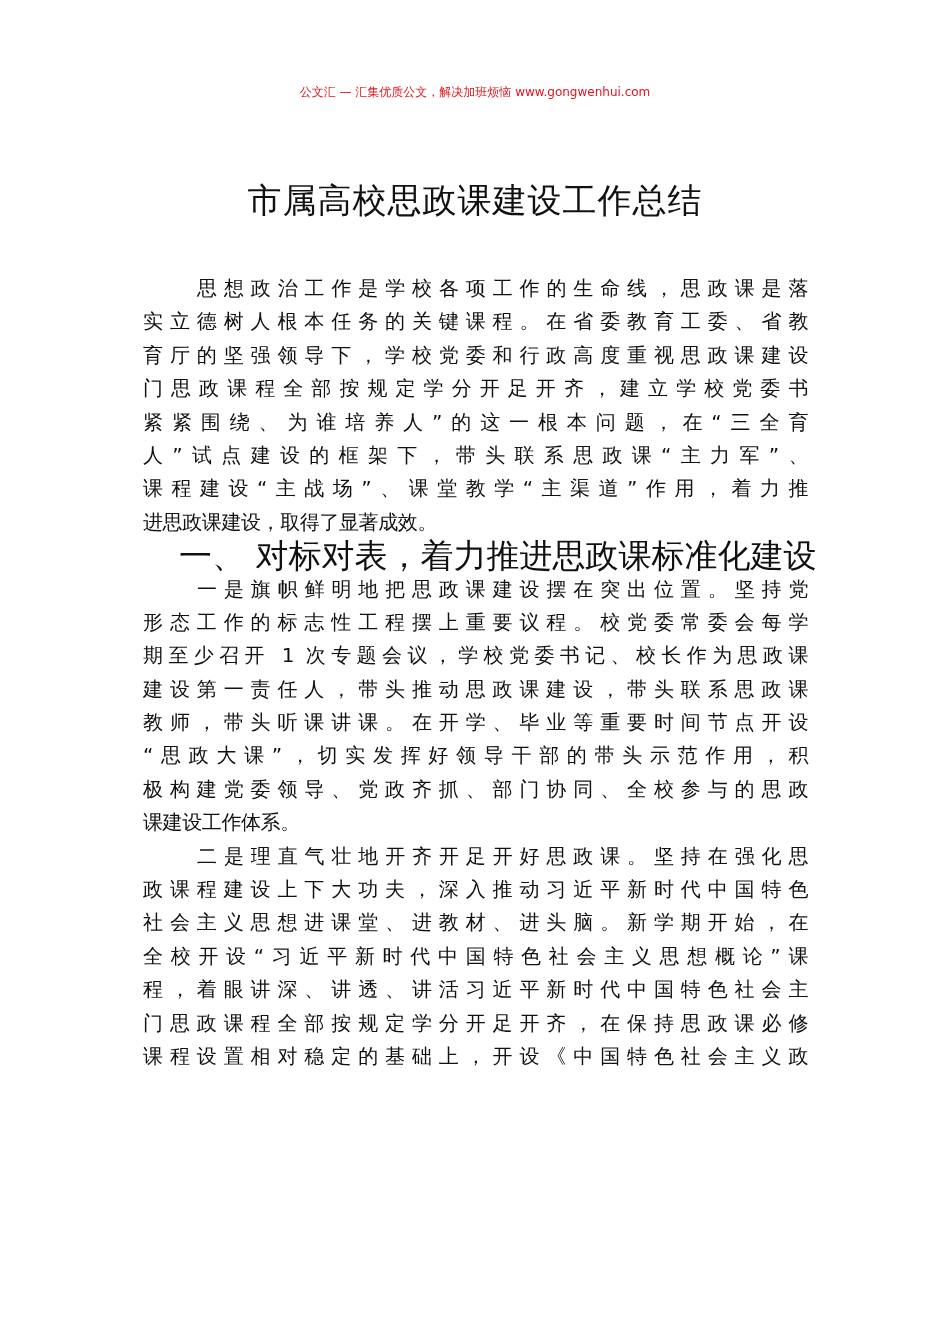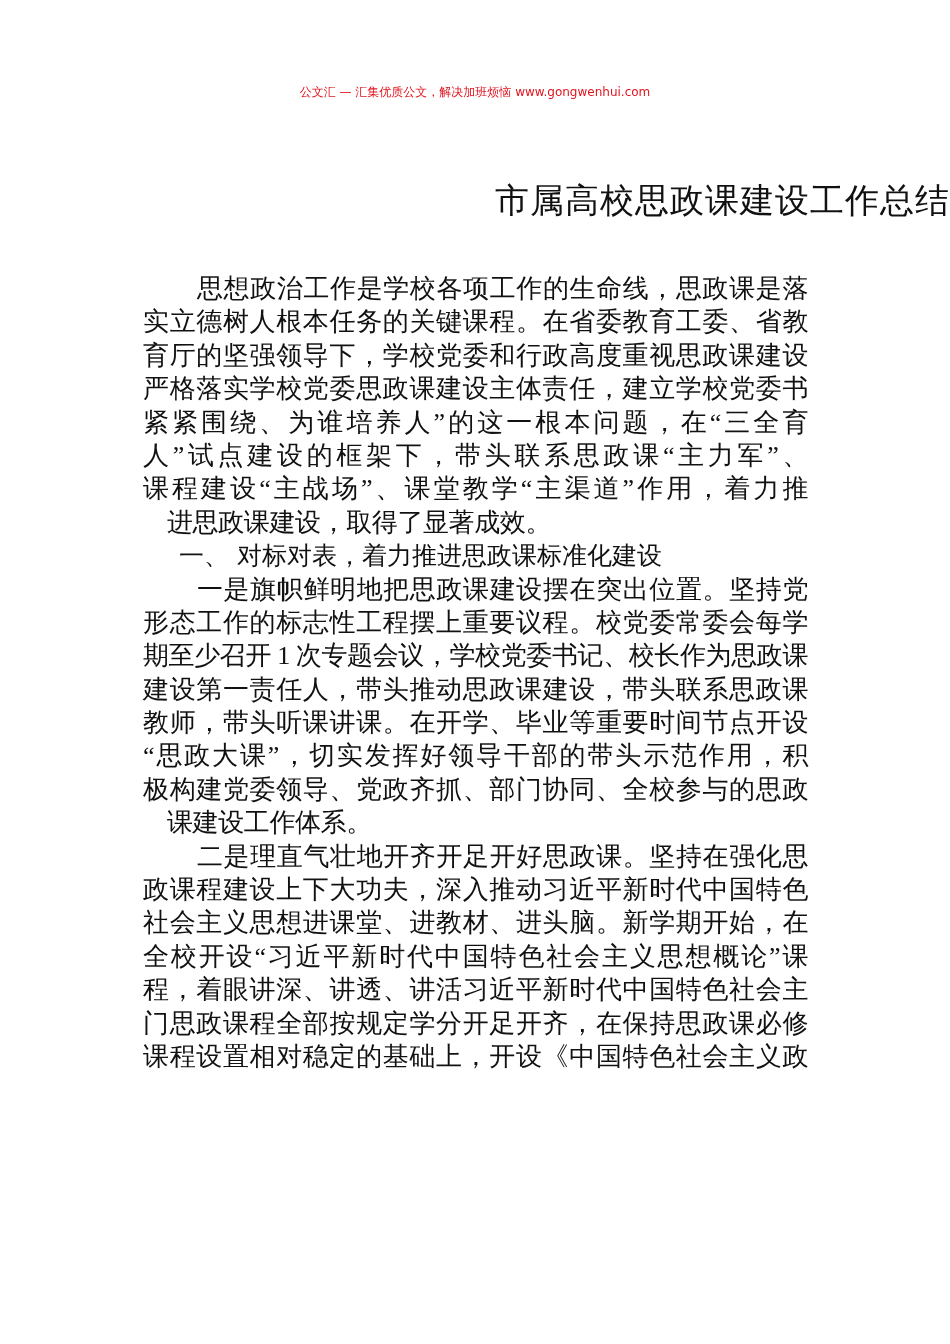--- a/index.html
+++ b/index.html
@@ -1,43 +1,43 @@
 <!DOCTYPE html>
 <html><head>
   <meta charset="utf-8">
   <style>
     html, body { margin: 0; padding: 0; background: #ffffff; }
     body { width: 950px; height: 1344px; position: relative; overflow: hidden;
            font-family: "DejaVu Sans", sans-serif; color: #111111; }
     .header-banner { position: absolute; top: 84px; left: 0; width: 950px; text-align: center;
            font-size: 12px; color: #e0141e; letter-spacing: 0; }
-    .doc-title { position: absolute; top: 178px; left: 0; width: 950px; text-align: right;
+    .doc-title { position: absolute; top: 178px; left: 0; width: 950px; text-align: center;
            font-size: 34px; color: #111; letter-spacing: 1px; }
     .body { position: absolute; top: 272px; left: 143px; width: 665px; }
-    .line { height: 33.4px; line-height: 33.4px; font-size: 26px; white-space: nowrap;
-            text-align: justify; text-align-last: justify; letter-spacing: -0.4px; font-family: Liberation Serif, serif; }
-    .line.last { text-align-last: left; margin-left: 24px; }
+    .line { height: 33.4px; line-height: 33.4px; font-size: 20px; white-space: nowrap;
+            text-align: justify; text-align-last: justify; letter-spacing: -0.4px; }
+    .line.last { text-align-last: left; }
     .line.indent { padding-left: 54px; }
-    .heading-line { height: 33.4px; line-height: 33.4px; font-size: 25px; white-space: nowrap;
+    .heading-line { height: 33.4px; line-height: 33.4px; font-size: 33px; white-space: nowrap;
             padding-left: 36px; font-family: "DejaVu Serif", serif; }
   </style>
 </head>
 <body>
 
 <div class="header-banner">公文汇 — 汇集优质公文，解决加班烦恼 www.gongwenhui.com</div>
 
 <div class="doc-title">市属高校思政课建设工作总结</div>
 
 <div class="body">
 
   <div>
     <div class="line indent">思想政治工作是学校各项工作的生命线，思政课是落</div>
     <div class="line">实立德树人根本任务的关键课程。在省委教育工委、省教</div>
     <div class="line">育厅的坚强领导下，学校党委和行政高度重视思政课建设</div>
-    <div class="line">严格落实学校党委思政课建设主体责任，建立学校党委书</div>
+    <div class="line">门思政课程全部按规定学分开足开齐，建立学校党委书</div>
     <div class="line">紧紧围绕、为谁培养人”的这一根本问题，在“三全育</div>
     <div class="line">人”试点建设的框架下，带头联系思政课“主力军”、</div>
     <div class="line">课程建设“主战场”、课堂教学“主渠道”作用，着力推</div>
     <div class="line last">进思政课建设，取得了显著成效。</div>
   </div>
 
   <div class="heading-line">一、  对标对表，着力推进思政课标准化建设</div>
 
   <div>
     <div class="line indent">一是旗帜鲜明地把思政课建设摆在突出位置。坚持党</div>

